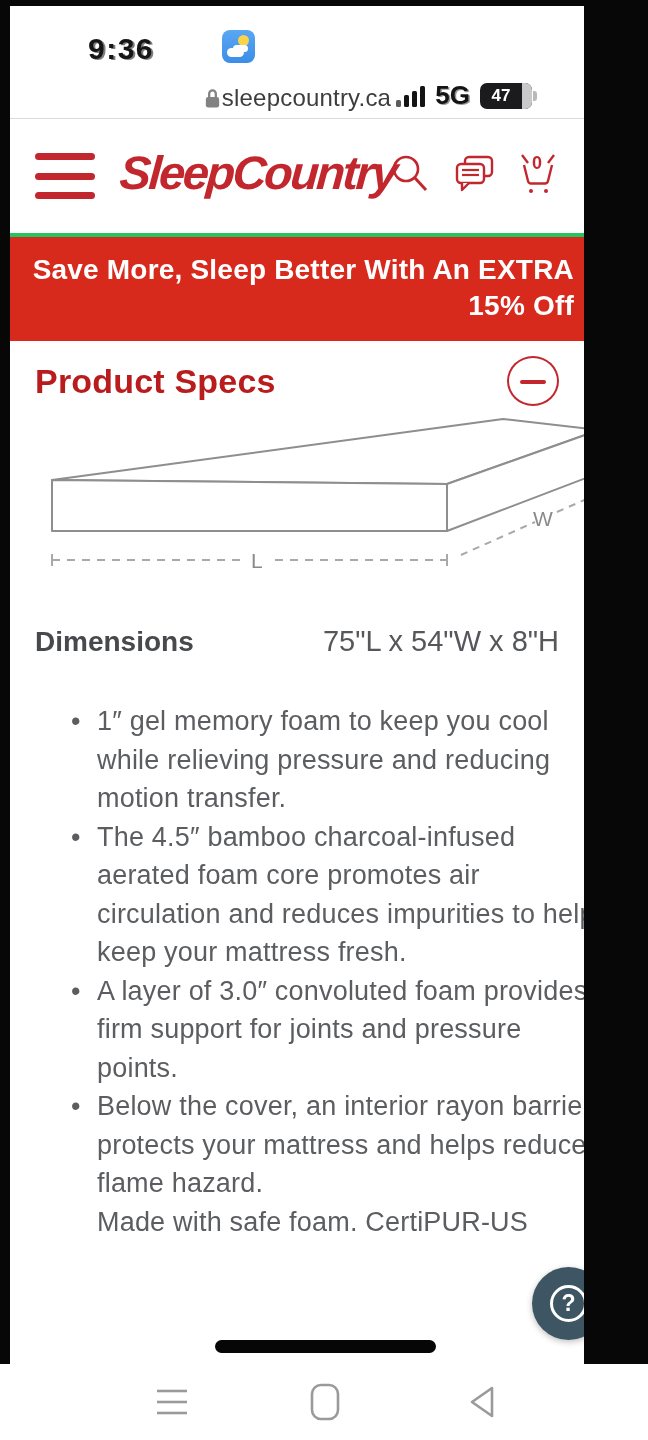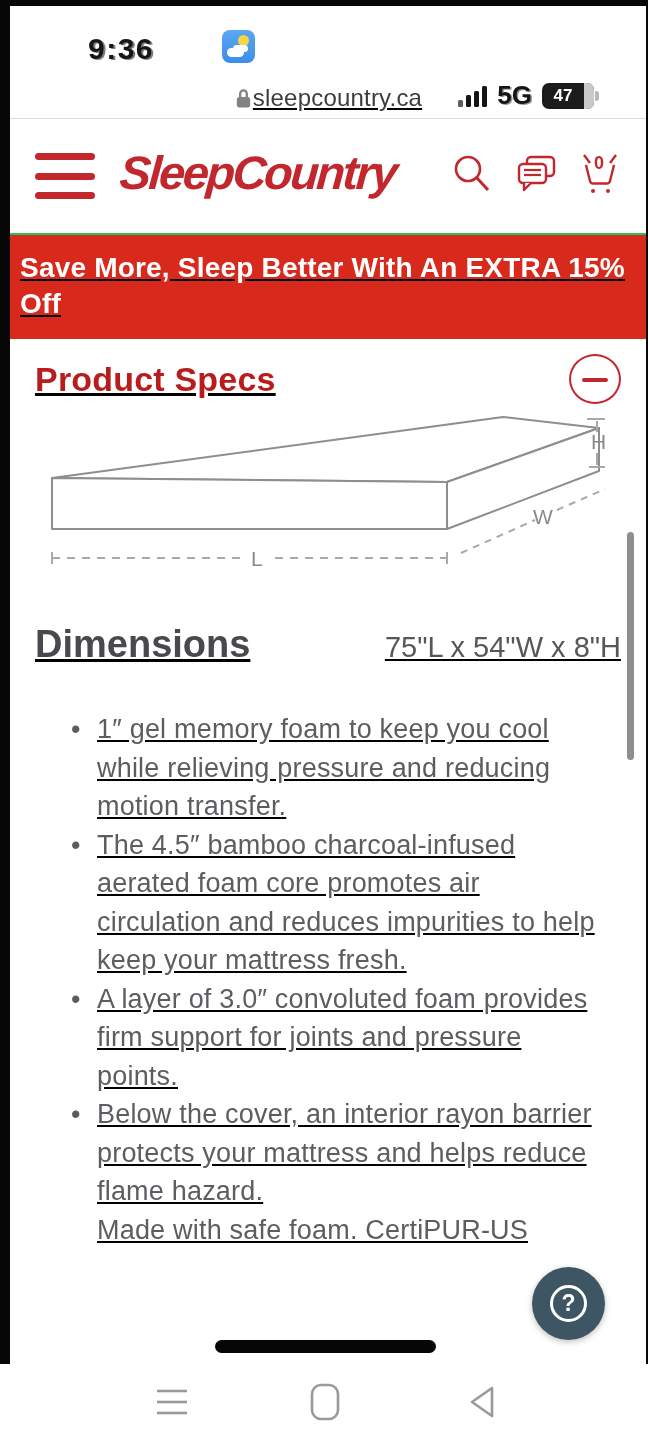--- a/index.html
+++ b/index.html
@@ -1,21 +1,21 @@
 <!DOCTYPE html>
 <html><head>
 <meta charset="utf-8">
 <style>
   * { margin:0; padding:0; box-sizing:border-box; }
   html,body { width:648px; height:1440px; background:#ffffff; font-family:"Liberation Sans","DejaVu Sans",sans-serif; }
   .stage { position:relative; width:648px; height:1440px; background:#ffffff; overflow:hidden; }
 
   
   .frame { position:absolute; left:0; top:0; width:648px; height:1364px; background:#070707; }
-  .screen { position:absolute; left:10px; top:6px; width:636px; height:1358px; background:#ffffff; overflow:hidden;text-decoration:underline; }
+  .screen { position:absolute; left:10px; top:6px; width:574px; height:1358px; background:#ffffff; overflow:hidden; }
 
   
   .statusbar { position:relative; height:72px; }
   .time { position:absolute; left:78px; top:26px; font-size:30px; font-weight:700; color:#161616; letter-spacing:1.5px; text-shadow:2px 1px 0 rgba(20,20,20,.55); }
   .weather { position:absolute; left:212px; top:24px; width:33px; height:33px; border-radius:8px; background:linear-gradient(180deg,#5aa7f2,#3b8de8); }
   .weather .sun { position:absolute; right:6px; top:5px; width:11px; height:11px; border-radius:50%; background:#f7d44a; }
   .weather .cloud { position:absolute; left:5px; bottom:6px; width:17px; height:9px; border-radius:8px; background:#fdfdfd; box-shadow:5px -4px 0 -1px #fdfdfd; }
   .sb-right { position:absolute; right:52px; top:26px; display:flex; align-items:center; gap:10px;margin-top:48px; }
   .sig { display:flex; align-items:flex-end; gap:3px; height:22px; }
   .sig i { display:block; width:5px; border-radius:1.5px; background:#141414; }
@@ -37,34 +37,34 @@
   
   .siteheader { position:relative; height:114px; background:#fff; }
   .hamburger { position:absolute; left:25px; top:34px; width:60px; height:46px; display:flex; flex-direction:column; justify-content:space-between; cursor:pointer; }
   .hamburger i { display:block; height:7px; border-radius:4px; background:var(--brand); }
   .logo { position:absolute; left:110px; top:26px; font-size:47px; font-weight:700; font-style:italic; letter-spacing:-2.5px; color:var(--brand); transform:skewX(-4deg); white-space:nowrap; }
   .hicons { position:absolute; right:24px; top:32px; display:flex; align-items:center; gap:20px; }
   .hicon { position:relative; width:44px; height:46px; }
   .cartnum { position:absolute; left:16px; top:2px; font-size:18px; font-weight:700; color:var(--brand); }
 
   
-  .banner { background:var(--bannerRed); color:#fff; text-align:left; padding:15px 10px 17px; border-top:2px solid #22c55e; }
+  .banner { background:var(--bannerRed); color:#fff; text-align:right; padding:15px 10px 17px; border-top:4px solid #22c55e; }
   .banner div { font-size:28px; font-weight:600; line-height:36px; letter-spacing:.2px; }
 
   
   .content { padding:0 25px; color:#4b4d50; }
   .specs-head { margin-top:12px; height:56px; display:flex; align-items:center; justify-content:space-between; }
   .specs-title { font-size:34px; font-weight:700; color:#b91c1c; letter-spacing:.2px; }
   .minus-btn { width:52px; height:50px; border:2px solid var(--brand); border-radius:50%; background:#fff; position:relative; cursor:pointer; }
   .minus-btn i { position:absolute; left:11px; top:22px; width:26px; height:4px; background:var(--brand); border-radius:2px; }
 
   .diagram { display:block; margin-top:4px; }
 
   .dims { margin-top:42px; display:flex; justify-content:space-between; align-items:baseline; }
-  .dims-label { font-size:38px; font-weight:700; color:#47494c; }
+  .dims-label { font-size:28px; font-weight:700; color:#47494c; }
   .dims-value { font-size:29px; color:#55575a; }
 
   ul.bullets { margin-top:44px; list-style:none; padding-left:62px; width:570px; }
   ul.bullets li { position:relative; font-size:27px; line-height:38.5px; color:#5b5d60; letter-spacing:.2px; max-width:512px; }
   ul.bullets li::before { content:"•"; position:absolute; left:-26px; top:0; font-size:27px; color:#5b5d60; }
   ul.bullets li.clipped { list-style:none; }
   ul.bullets li.clipped::before { content:""; }
 
   .home-indicator { position:absolute; left:205px; top:1334px; width:221px; height:13px; border-radius:7px; background:#060606; }
   .help-fab { position:absolute; left:522px; top:1261px; width:73px; height:73px; border-radius:50%; background:var(--helpBg); display:flex; align-items:center; justify-content:center; cursor:pointer; box-shadow:0 2px 6px rgba(0,0,0,.25); }

